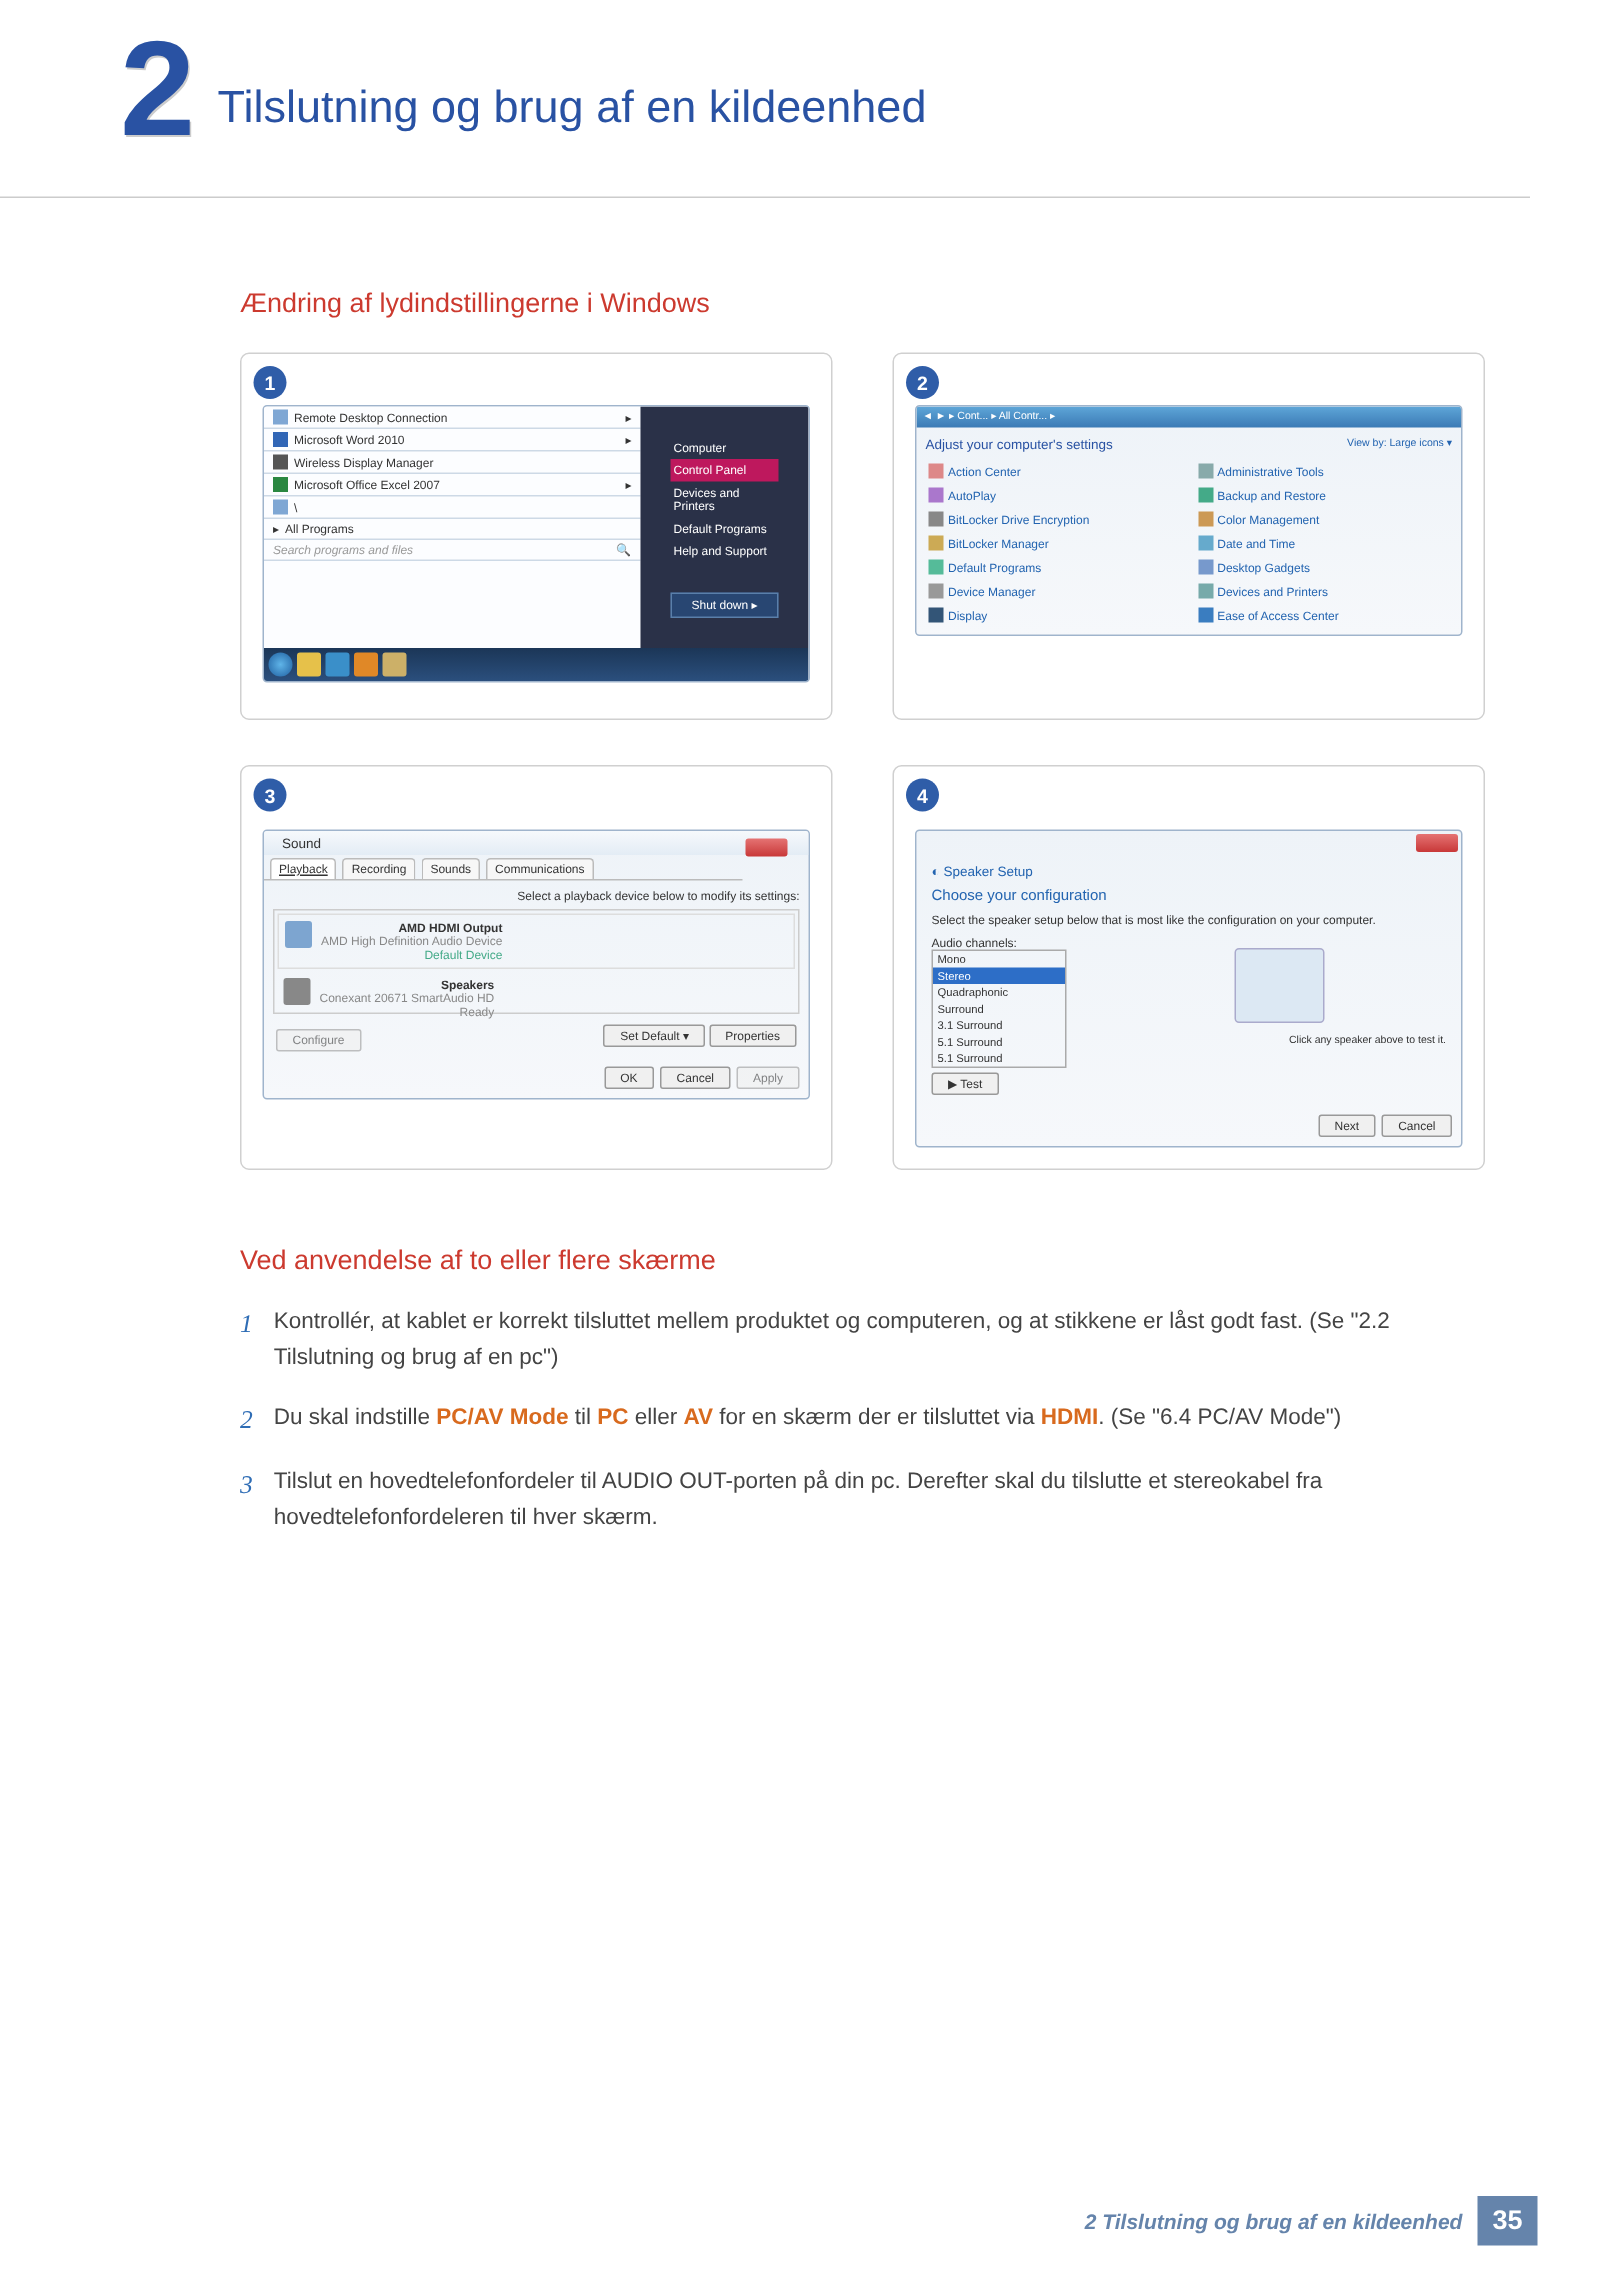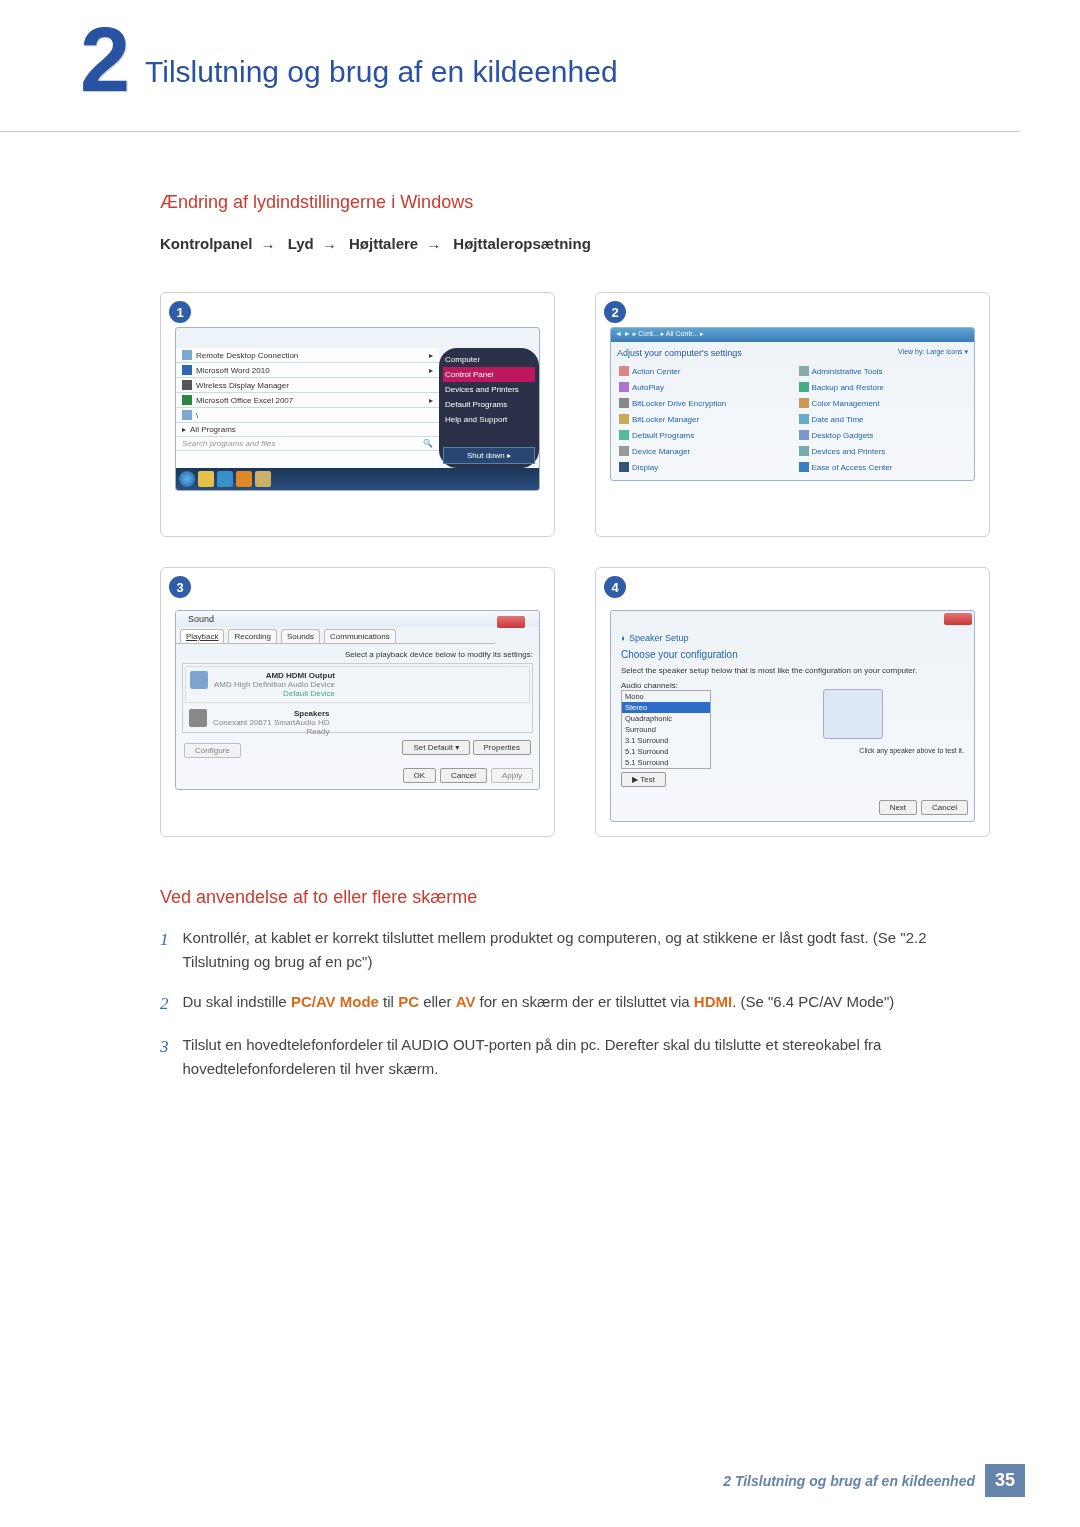--- a/index.html
+++ b/index.html
@@ -88,23 +88,23 @@
       overflow: hidden;
     }
     .menu-item {
       padding: 2px 6px;
       border-bottom: 1px solid #cdd9e6;
       display: flex;
       align-items: center;
       gap: 4px;
     }
     .icon-sq { width: 10px; height: 10px; background: #7fa7d4; display: inline-block; }
-    .start-layout { display: flex; margin-top: 20px; }
+    .start-layout { display: flex; }
     .start-left { flex: 1; background: #fcfdff; }
-    .start-right { background: #2a3148; color: #fff; width: 100px; padding: 4px; border-radius: 18px; }
+    .start-right { background: #2a3148; color: #fff; width: 112px; padding: 20px; }
     .start-right div { padding: 3px 2px; font-size: 8px; }
     .hl { background: #be185d; }
     .taskbar {
       display: flex;
       background: linear-gradient(#1b3657, #2b4f7d);
       padding: 3px;
       gap: 3px;
     }
     .tb-btn { width: 16px; height: 16px; background: #5c8fc3; border-radius: 2px; }
     .tb-btn.orb { background: radial-gradient(circle, #5fb4e8, #1f5fa0); border-radius: 50%; }
@@ -147,26 +147,20 @@
 </head>
 <body>
 
 <div class="header-area">
   <div class="ch-num">2</div>
   <div class="ch-title">Tilslutning og brug af en kildeenhed</div>
 </div>
 
 <div class="content">
   <h3 class="section-h">Ændring af lydindstillingerne i Windows</h3>
-  <p class="path-line">
-    <span>Kontrolpanel</span><span class="arrow">→</span>
-    <span>Lyd</span><span class="arrow">→</span>
-    <span>Højttalere</span><span class="arrow">→</span>
-    <span>Højttaleropsætning</span>
-  </p>
 
   <div class="grid">
 
     <div class="panel">
       <div class="step-badge">1</div>
       <div class="mini-window">
         <div class="start-layout">
           <div class="start-left">
             <div class="menu-item">
                 <span class="icon-sq"></span>

